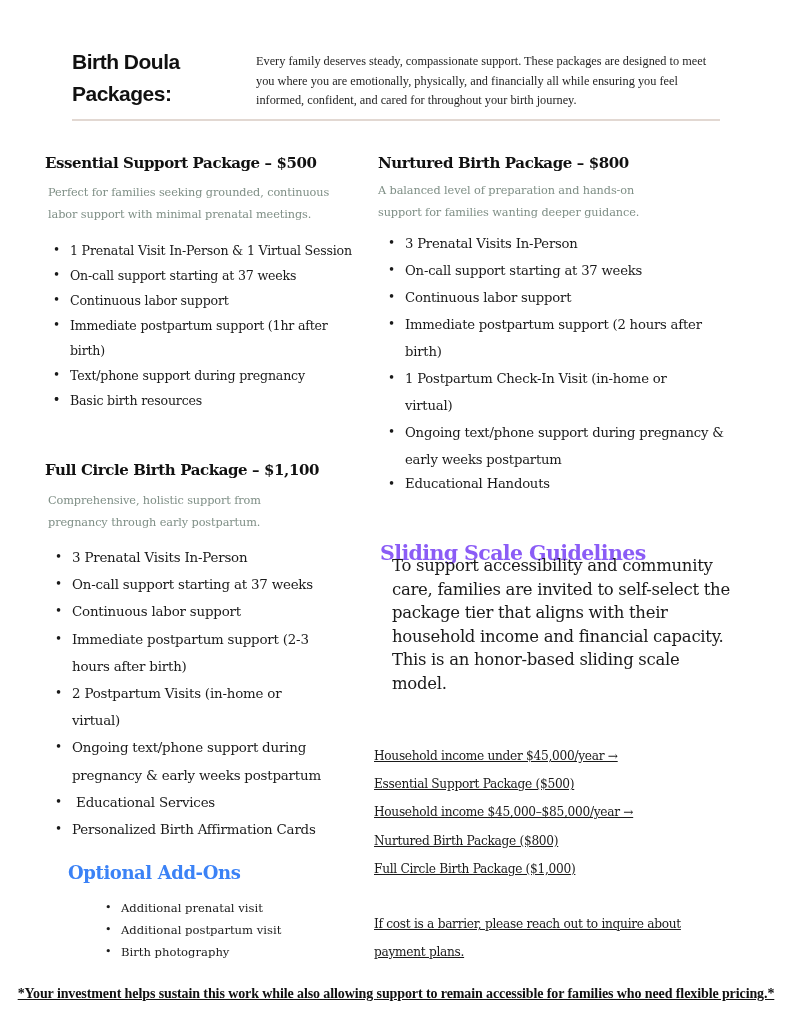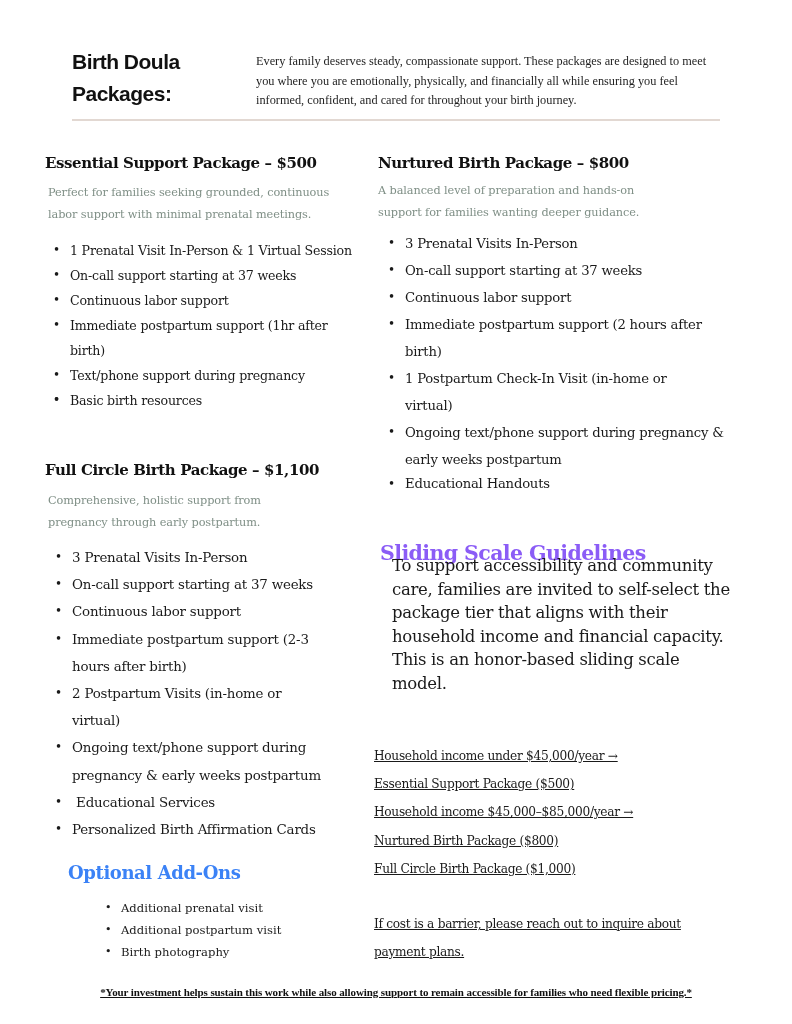--- a/index.html
+++ b/index.html
@@ -25,21 +25,21 @@
     ul.addons { position: absolute; left: 102px; top: 897px; list-style: none; font-family: "DejaVu Serif", serif; font-size: 11.6px; line-height: 22.2px; color: #1a1a1a; }
     ul.addons li { position: relative; padding-left: 19px; }
     ul.addons li .bullet { position: absolute; left: 3px; top: 0; font-size: 11px; }
 
     .slide-title { position: absolute; left: 380px; top: 517px; font-family: "DejaVu Serif", serif; font-weight: bold; font-size: 20.5px; letter-spacing: -0.6px; color: #8b5cf6; margin-top: 24px; }
     .slide-body { position: absolute; left: 380px; top: 554px; width: 340px; font-family: "DejaVu Serif", serif; font-size: 16.5px; line-height: 23.6px; color: #1a1a1a; letter-spacing: -0.3px; margin-left: 12px; }
     ul.tiers { position: absolute; left: 374px; top: 742px; list-style: none; font-family: "DejaVu Serif", serif; font-size: 12.2px; line-height: 28.2px; letter-spacing: -0.3px; }
     ul.tiers li a { color: #1a1a1a; text-decoration: underline; }
     .barrier { position: absolute; left: 374px; top: 910px; width: 320px; font-family: "DejaVu Serif", serif; font-size: 12.2px; line-height: 28px; letter-spacing: -0.3px; }
     .barrier a { color: #1a1a1a; text-decoration: underline; }
-    .footer-note { position: absolute; left: 0; top: 986px; width: 792px; text-align: center; font-family: "Liberation Serif", serif; font-weight: bold; font-size: 11px; color: #111; text-decoration: underline; letter-spacing: -0.1px; }
+    .footer-note { position: absolute; left: 0; top: 986px; width: 792px; text-align: center; font-family: "Liberation Serif", serif; font-weight: bold; font-size: 14px; color: #111; text-decoration: underline; letter-spacing: -0.1px; }
   </style>
 </head>
 <body>
 
 <div class="header">
   <h1 class="doc-title">Birth Doula Packages:</h1>
   <p class="intro">Every family deserves steady, compassionate support. These packages are designed to meet you where you are emotionally, physically, and financially all while ensuring you feel informed, confident, and cared for throughout your birth journey.</p>
 </div>
 <div class="divider"></div>
 

